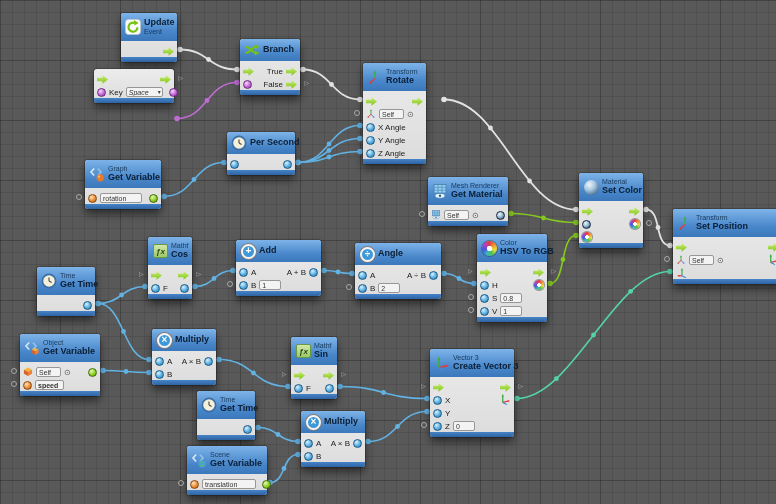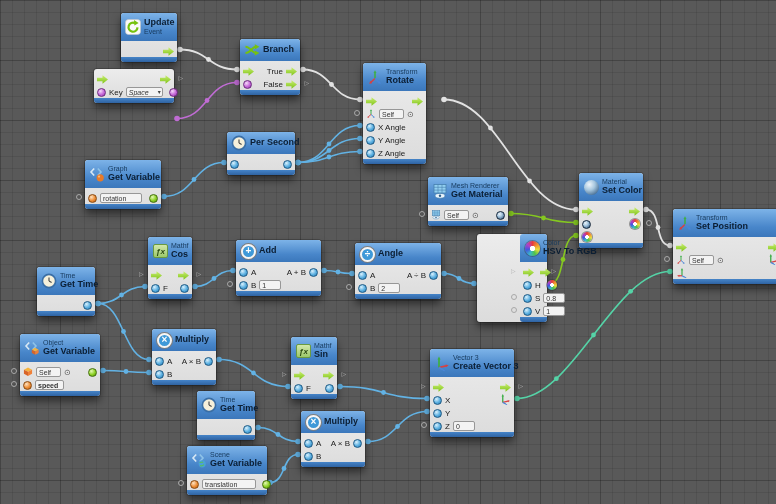--- a/index.html
+++ b/index.html
@@ -639,21 +639,21 @@
               <input class="field" readonly="" value="2" style="width: 22px;">
             </span>
             <span class="sp"></span>
             <span class="outm l">
               <span class="ocirc"></span>
             </span>
           </div>
         </div>
         <div class="foot"></div>
       </div>
-      <div class="node has-sub" style="left: 477px; top: 234px; width: 70px; padding-left: 43px;">
+      <div class="node has-sub" style="left: 477px; top: 234px; width: 70px;">
         <div class="head">
           <span class="hicon">
             <span class="ic-wheel"></span>
           </span>
           <div class="titles">
             <span class="sub">Color</span>
             <span class="title">HSV To RGB</span>
           </div>
         </div>
         <div class="body">

